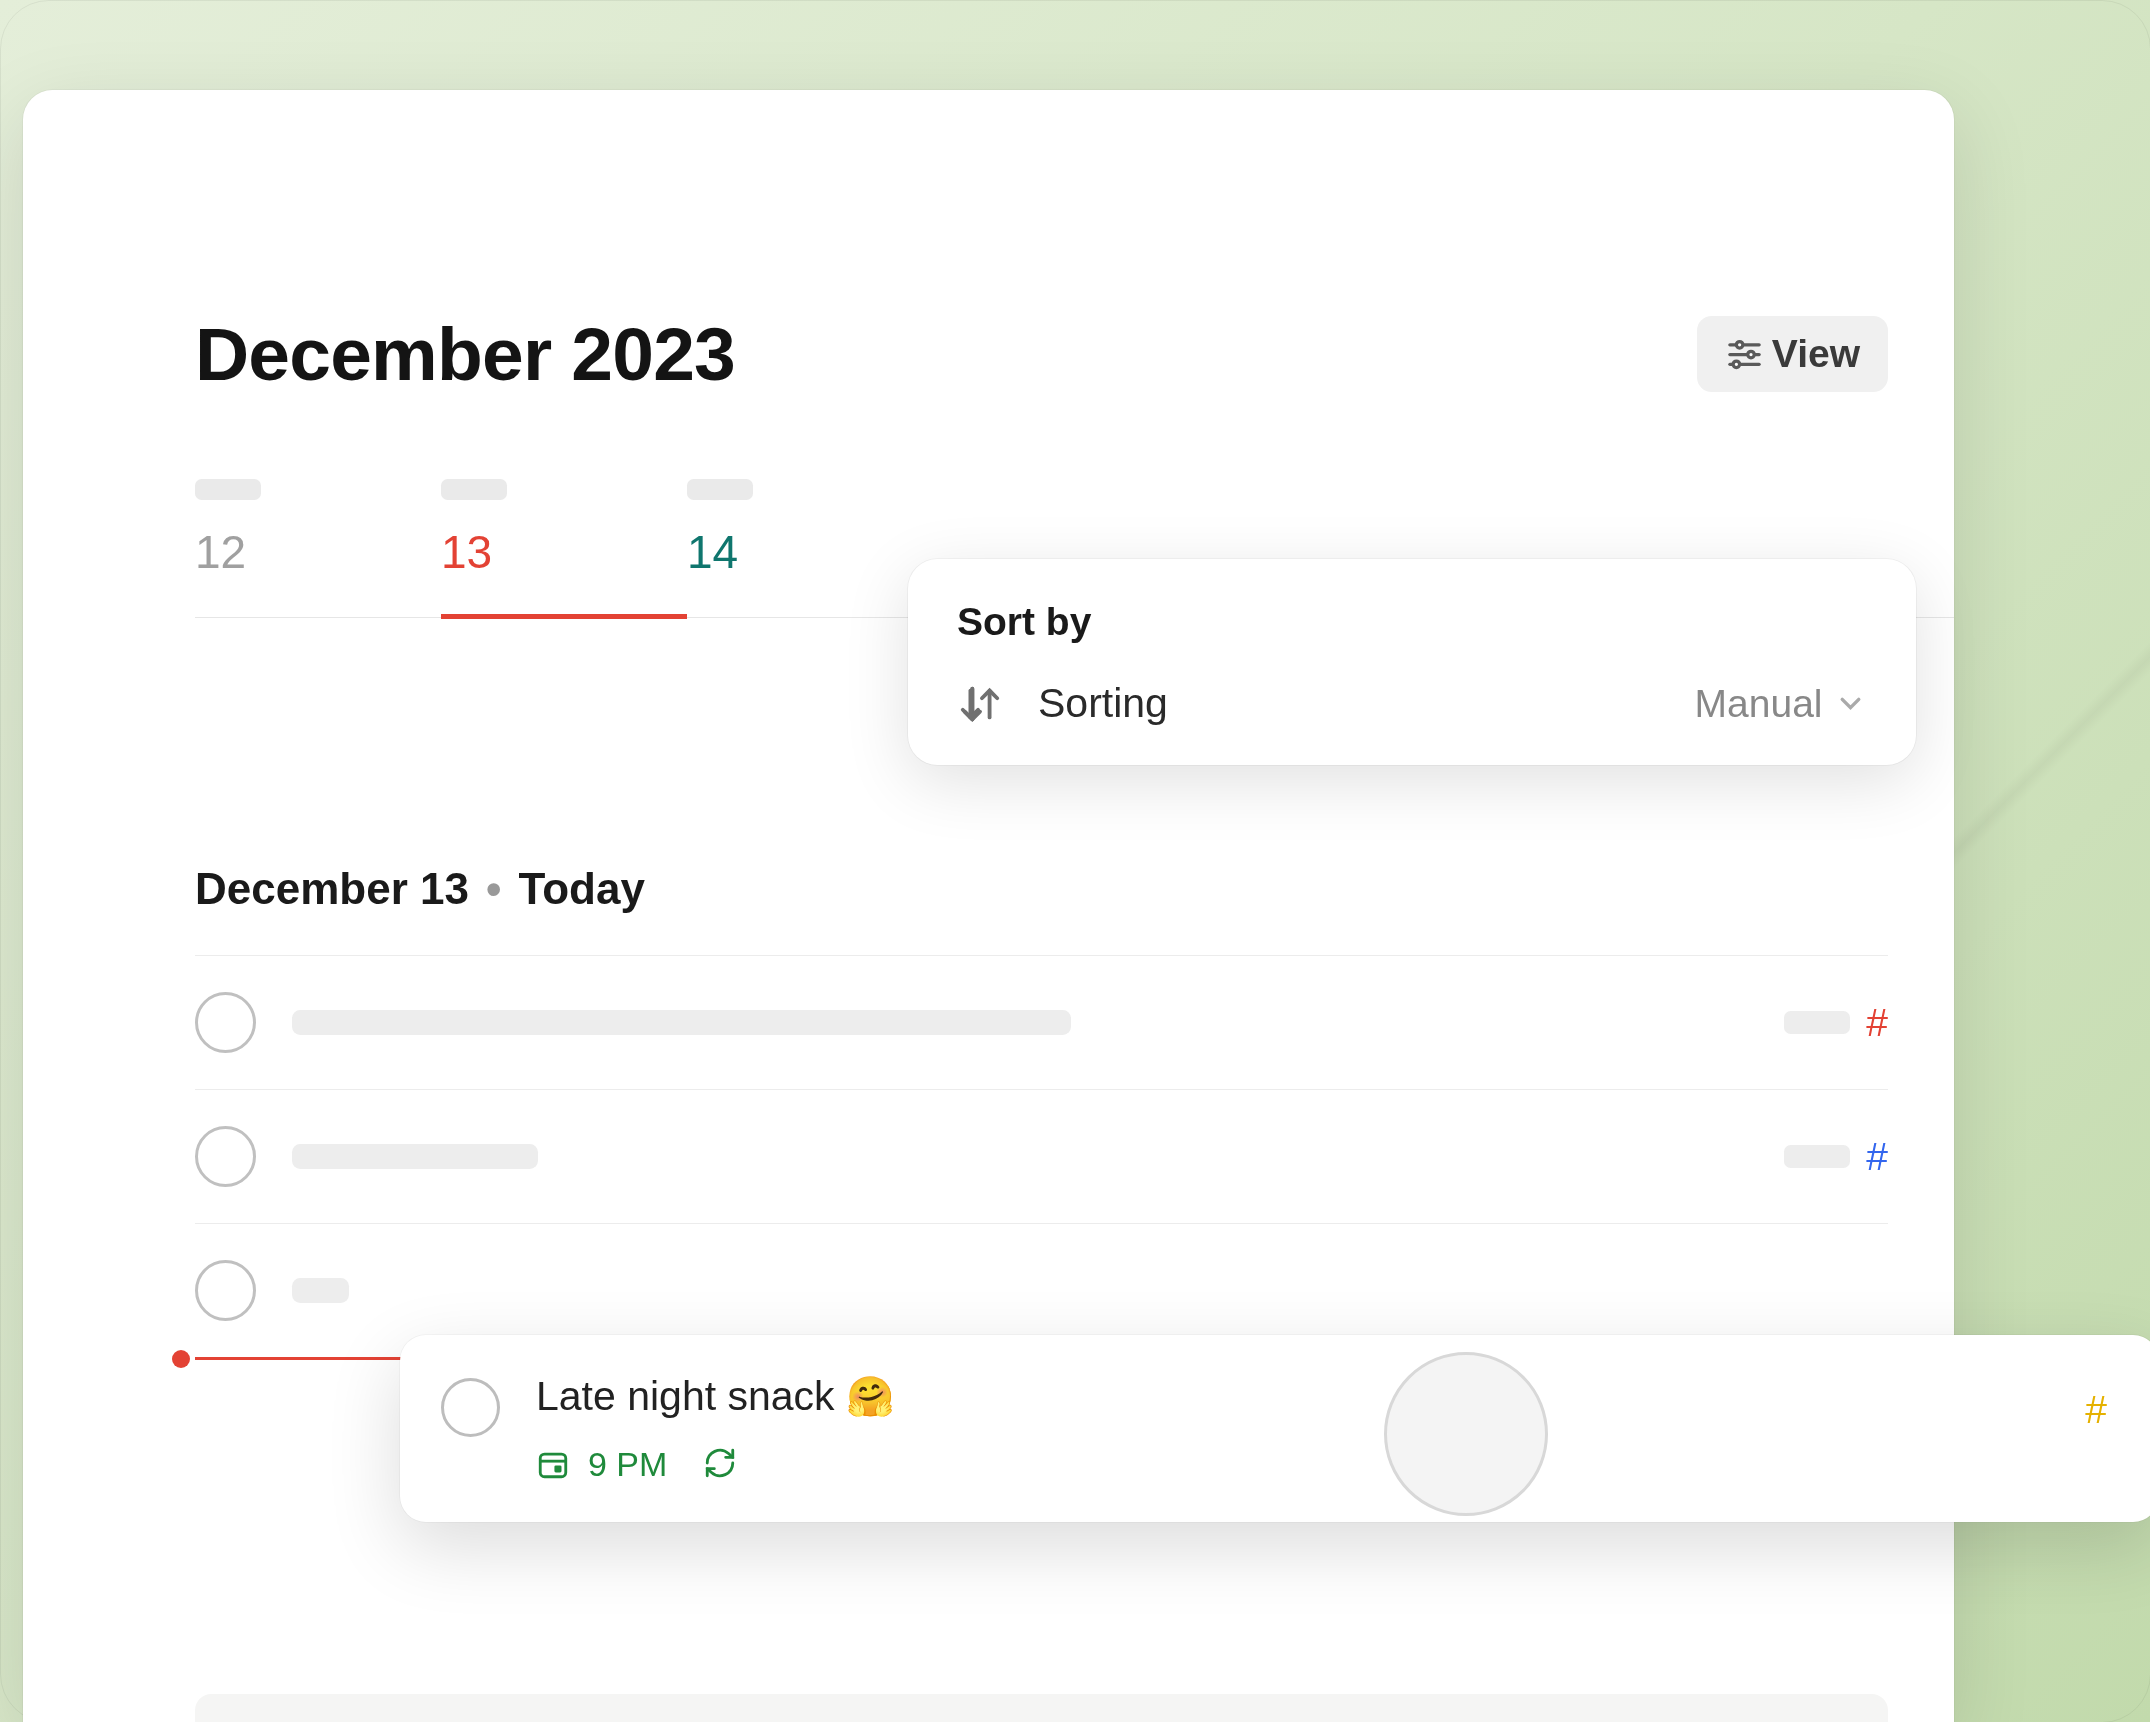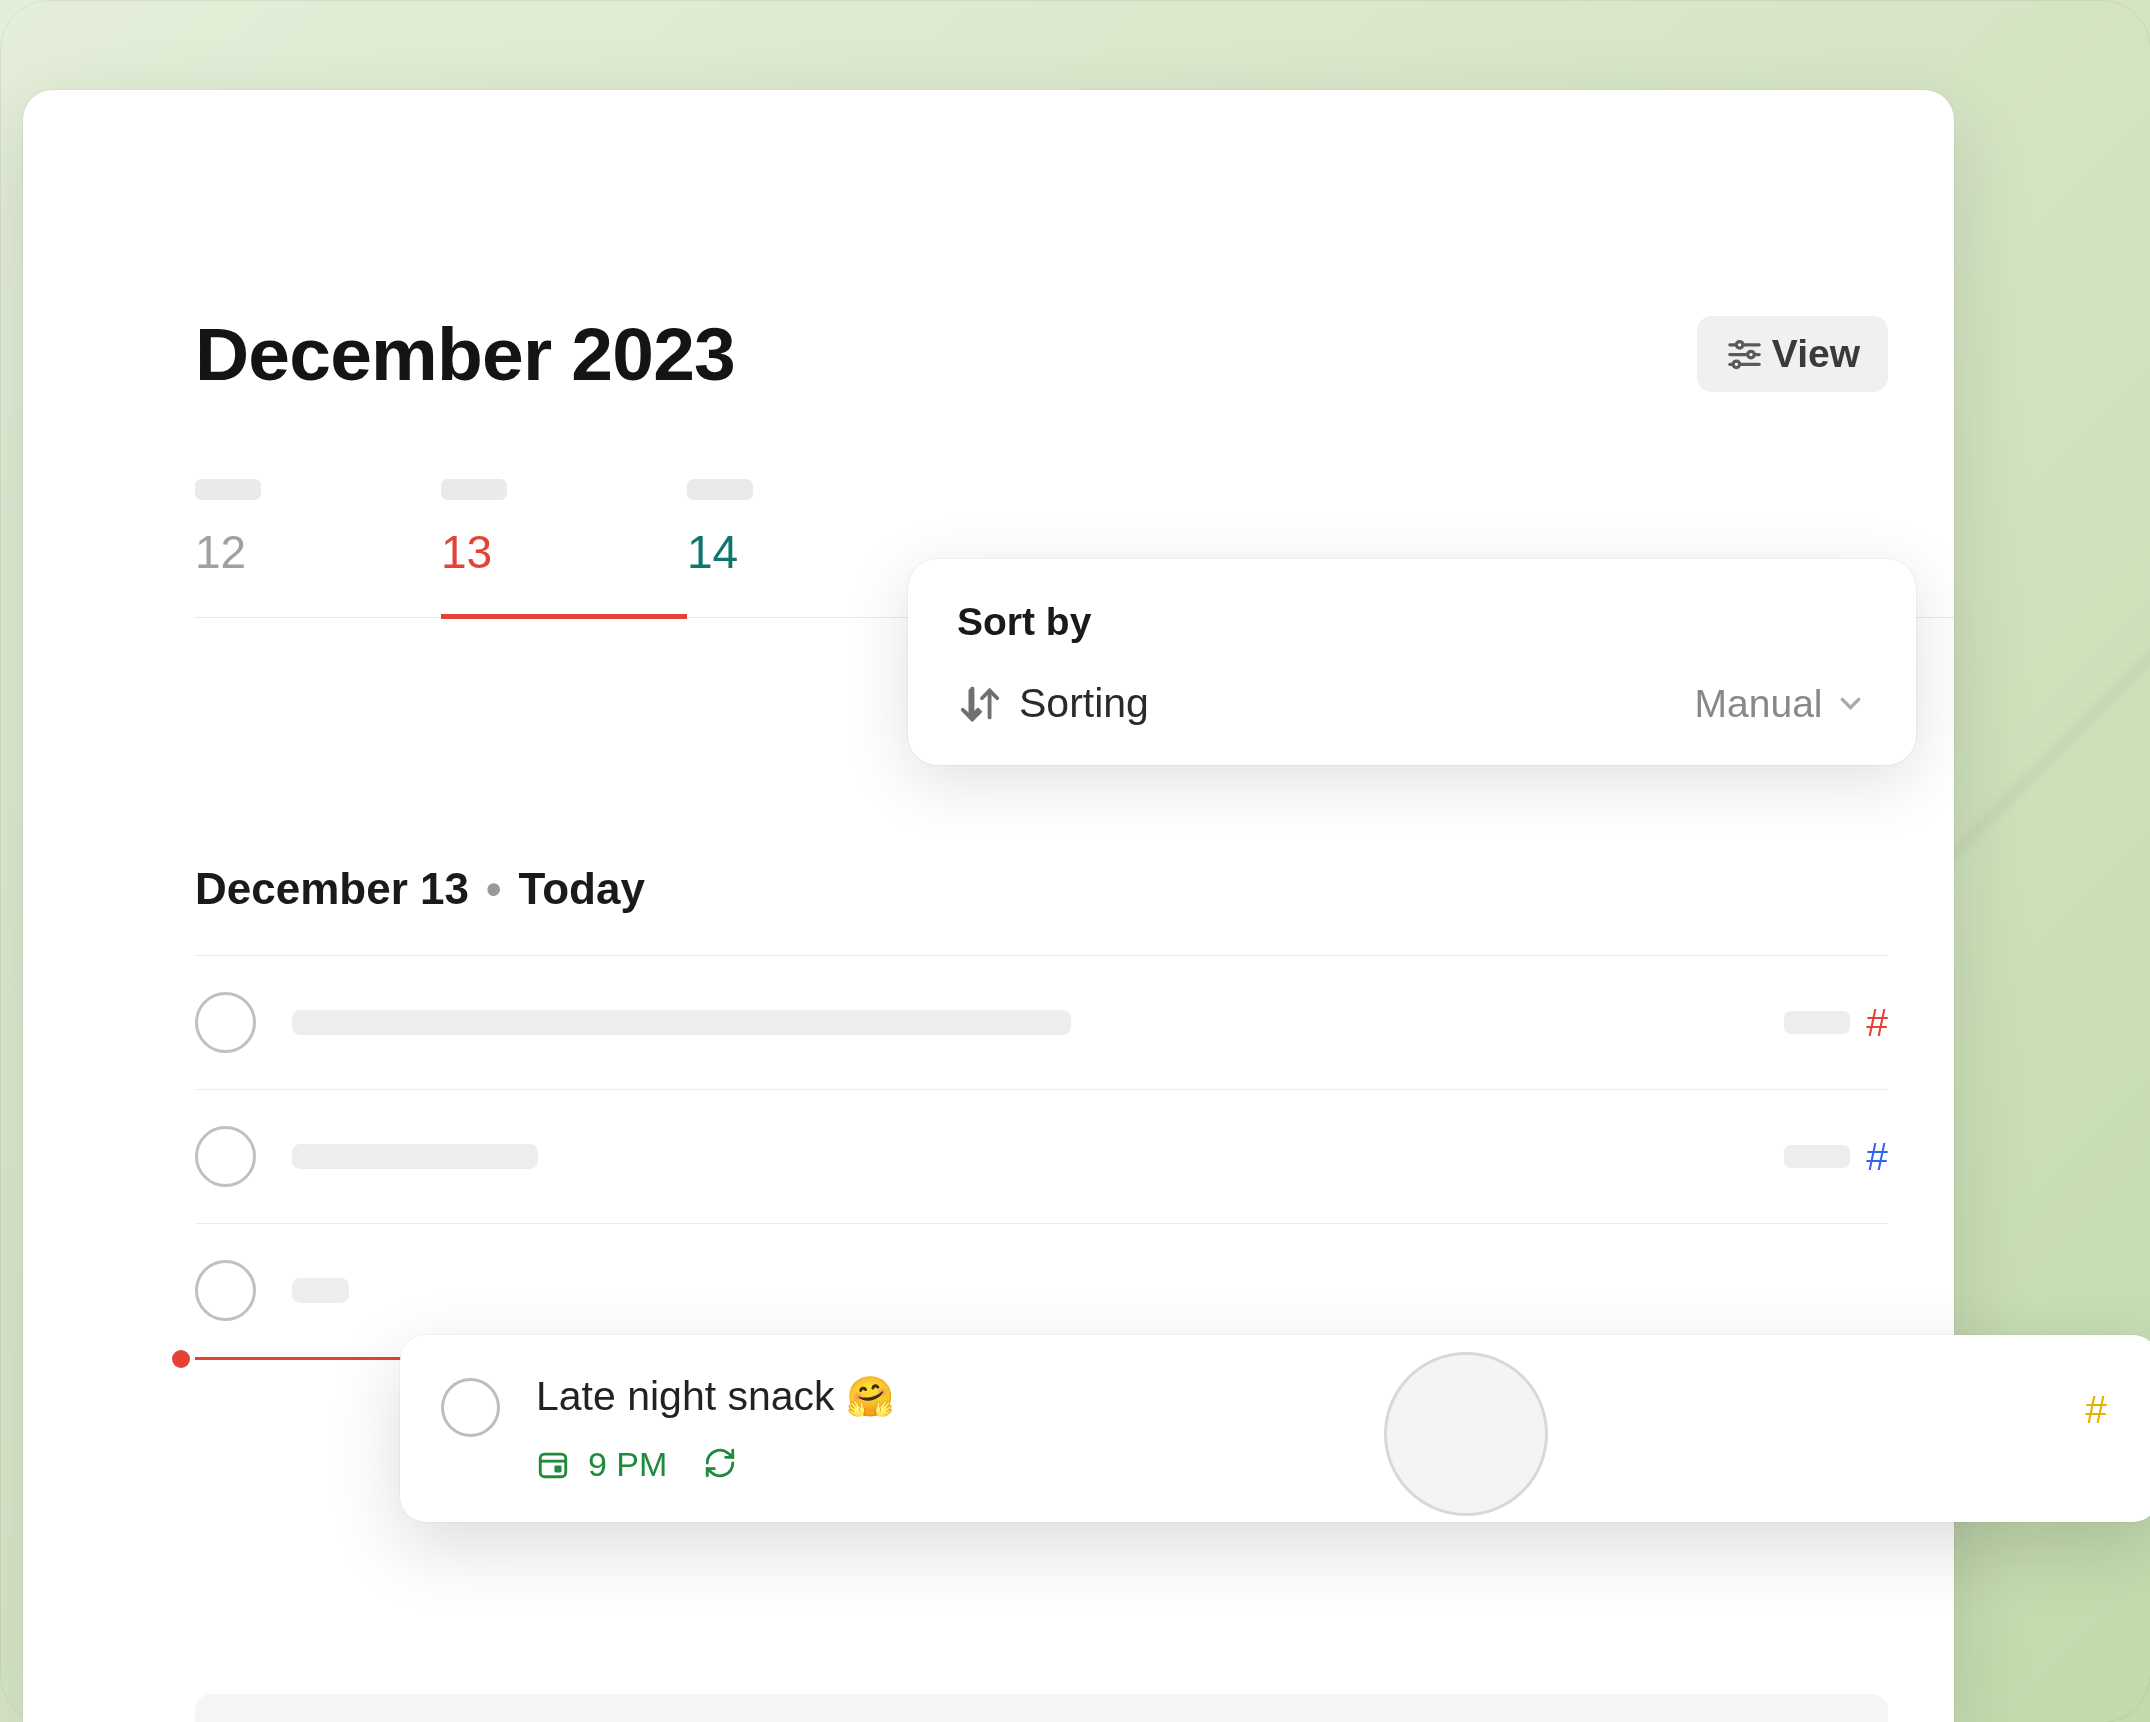--- a/index.html
+++ b/index.html
@@ -114,21 +114,21 @@
     left: 885px;
     top: 469px;
     width: 1008px;
     background: #fff;
     border-radius: 29.5px;
     box-shadow: 0 16.4px 66px rgba(0,0,0,0.12), 0 0 0 0.8px rgba(0,0,0,0.05);
     padding: 41px 49px 38px 49px;
   }
   .sort-title { font-size: 39px; font-weight: 700; color: #1a1a1a; margin-bottom: 36px; }
   .sort-row { display: flex; align-items: center; justify-content: space-between; cursor: pointer;}
-  .sort-left { display: flex; align-items: center; gap: 16px; }
+  .sort-left { display: flex; align-items: center; gap: 35px; }
   .sort-left svg { width: 46px; height: 46px; stroke: #707070; }
   .sort-label { font-size: 41px; color: #2a2a2a; }
   .sort-value { display: flex; align-items: center; gap: 11.5px; font-size: 39px; color: #888; }
   .sort-value svg { width: 33px; height: 33px; stroke: #aaa; }
 
   .day-heading {
     margin-top: 246px;
     font-size: 44px;
     font-weight: 700;
     color: #1a1a1a;

